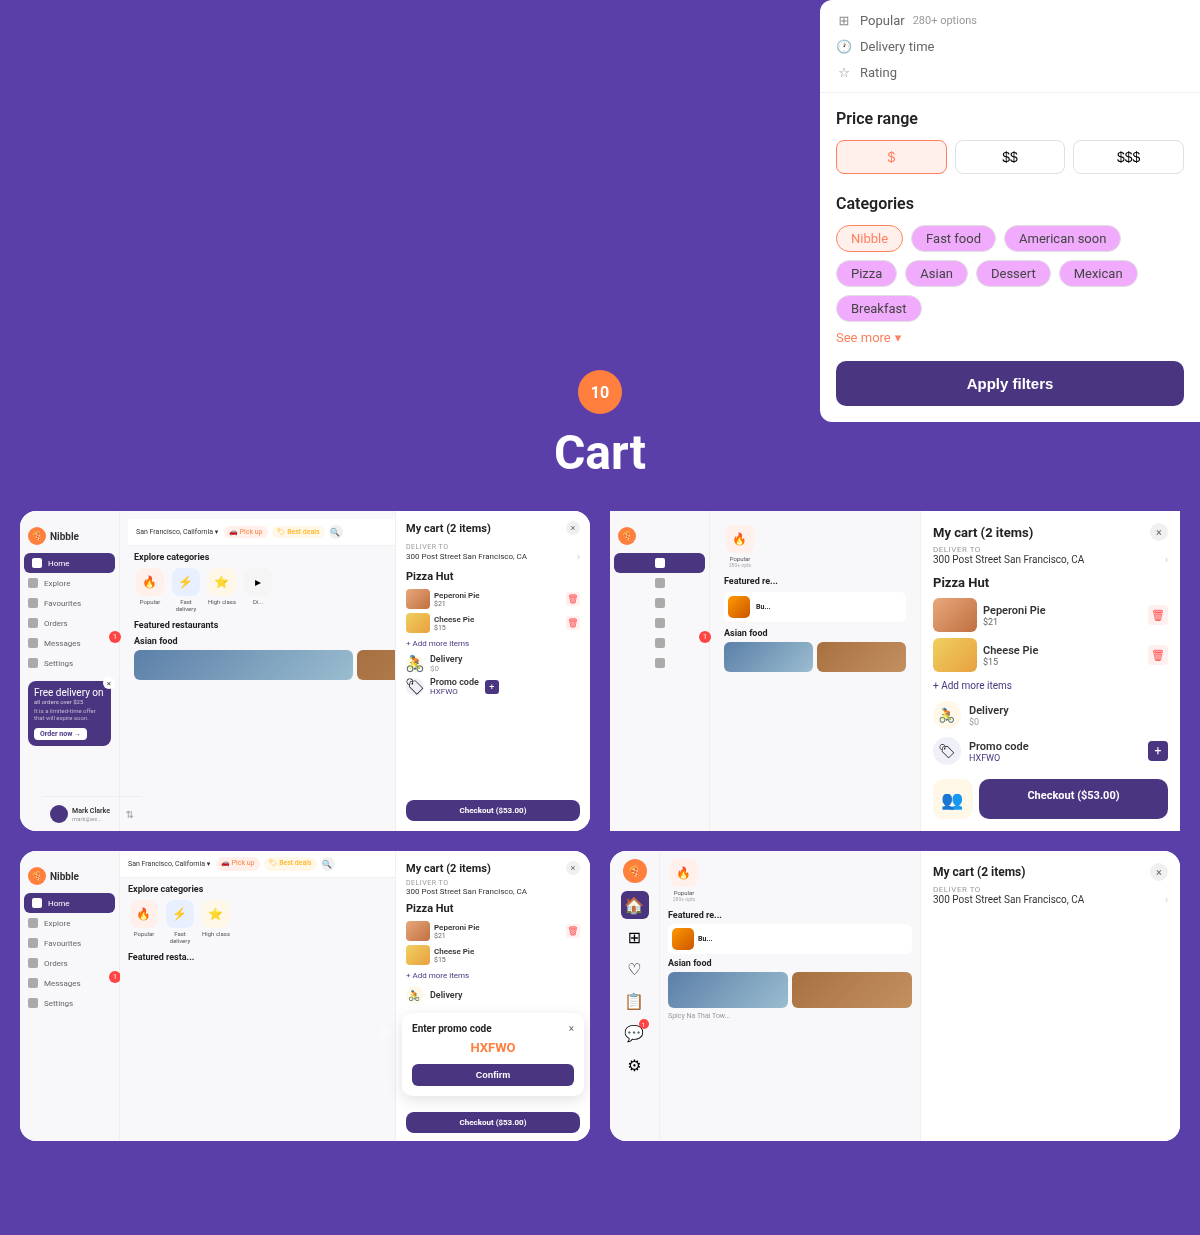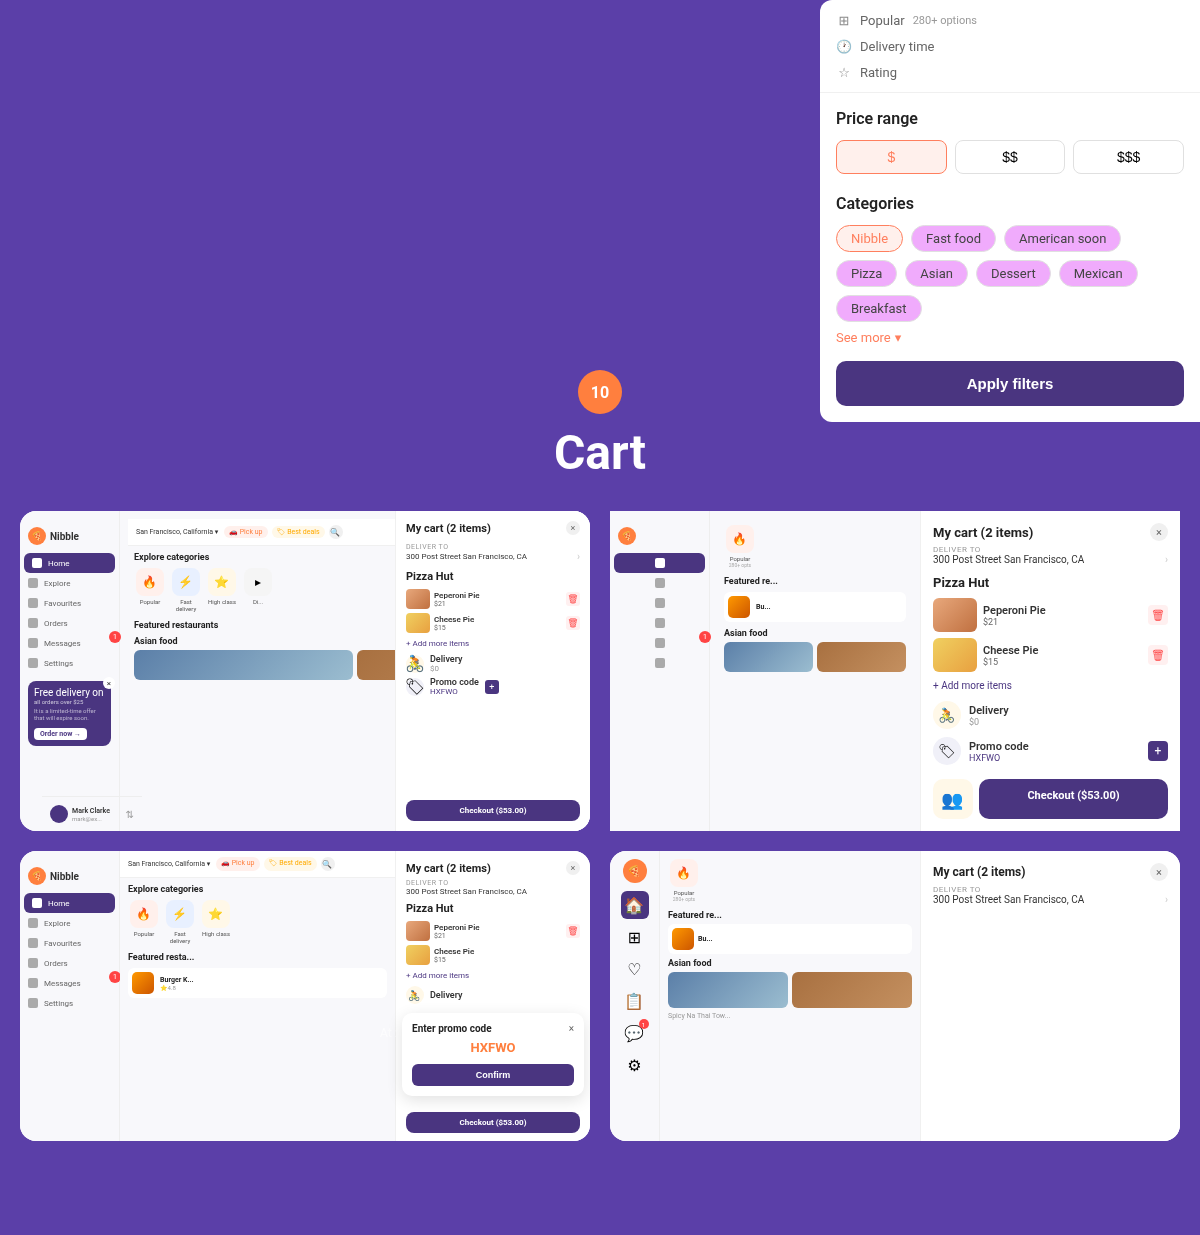--- a/index.html
+++ b/index.html
@@ -989,27 +989,20 @@
             <div class="mini-cat-item">
               <div class="mini-cat-icon fast">⚡</div>
               <div class="mini-cat-label">Fast delivery</div>
             </div>
             <div class="mini-cat-item">
               <div class="mini-cat-icon high">⭐</div>
               <div class="mini-cat-label">High class</div>
             </div>
           </div>
           <div class="mini-featured-title">Featured resta...</div>
-          <div class="mini-restaurant-row">
-            <div class="mini-rest-logo burger-bg"></div>
-            <div class="mini-rest-info">
-              <div class="mini-rest-name">Burger K...</div>
-              <div class="mini-rest-meta">⭐4.8</div>
-            </div>
-          </div>
         </div>
 
         <div style="width:195px;background:#fff;border-left:1px solid #f0f0f0;padding:10px;position:relative;flex-shrink:0;">
           <div style="display:flex;justify-content:space-between;align-items:center;margin-bottom:4px;">
             <span style="font-size:11px;font-weight:700;color:#222;">My cart (2 items)</span>
             <div style="width:14px;height:14px;border-radius:50%;background:#f0f0f0;display:flex;align-items:center;justify-content:center;font-size:9px;color:#666;cursor:pointer;">×</div>
           </div>
           <div style="font-size:7px;color:#999;text-transform:uppercase;letter-spacing:0.5px;">DELIVER TO</div>
           <div style="font-size:8px;color:#333;margin-bottom:6px;">300 Post Street San Francisco, CA</div>
           <div style="font-size:11px;font-weight:700;color:#222;margin-bottom:6px;">Pizza Hut</div>

